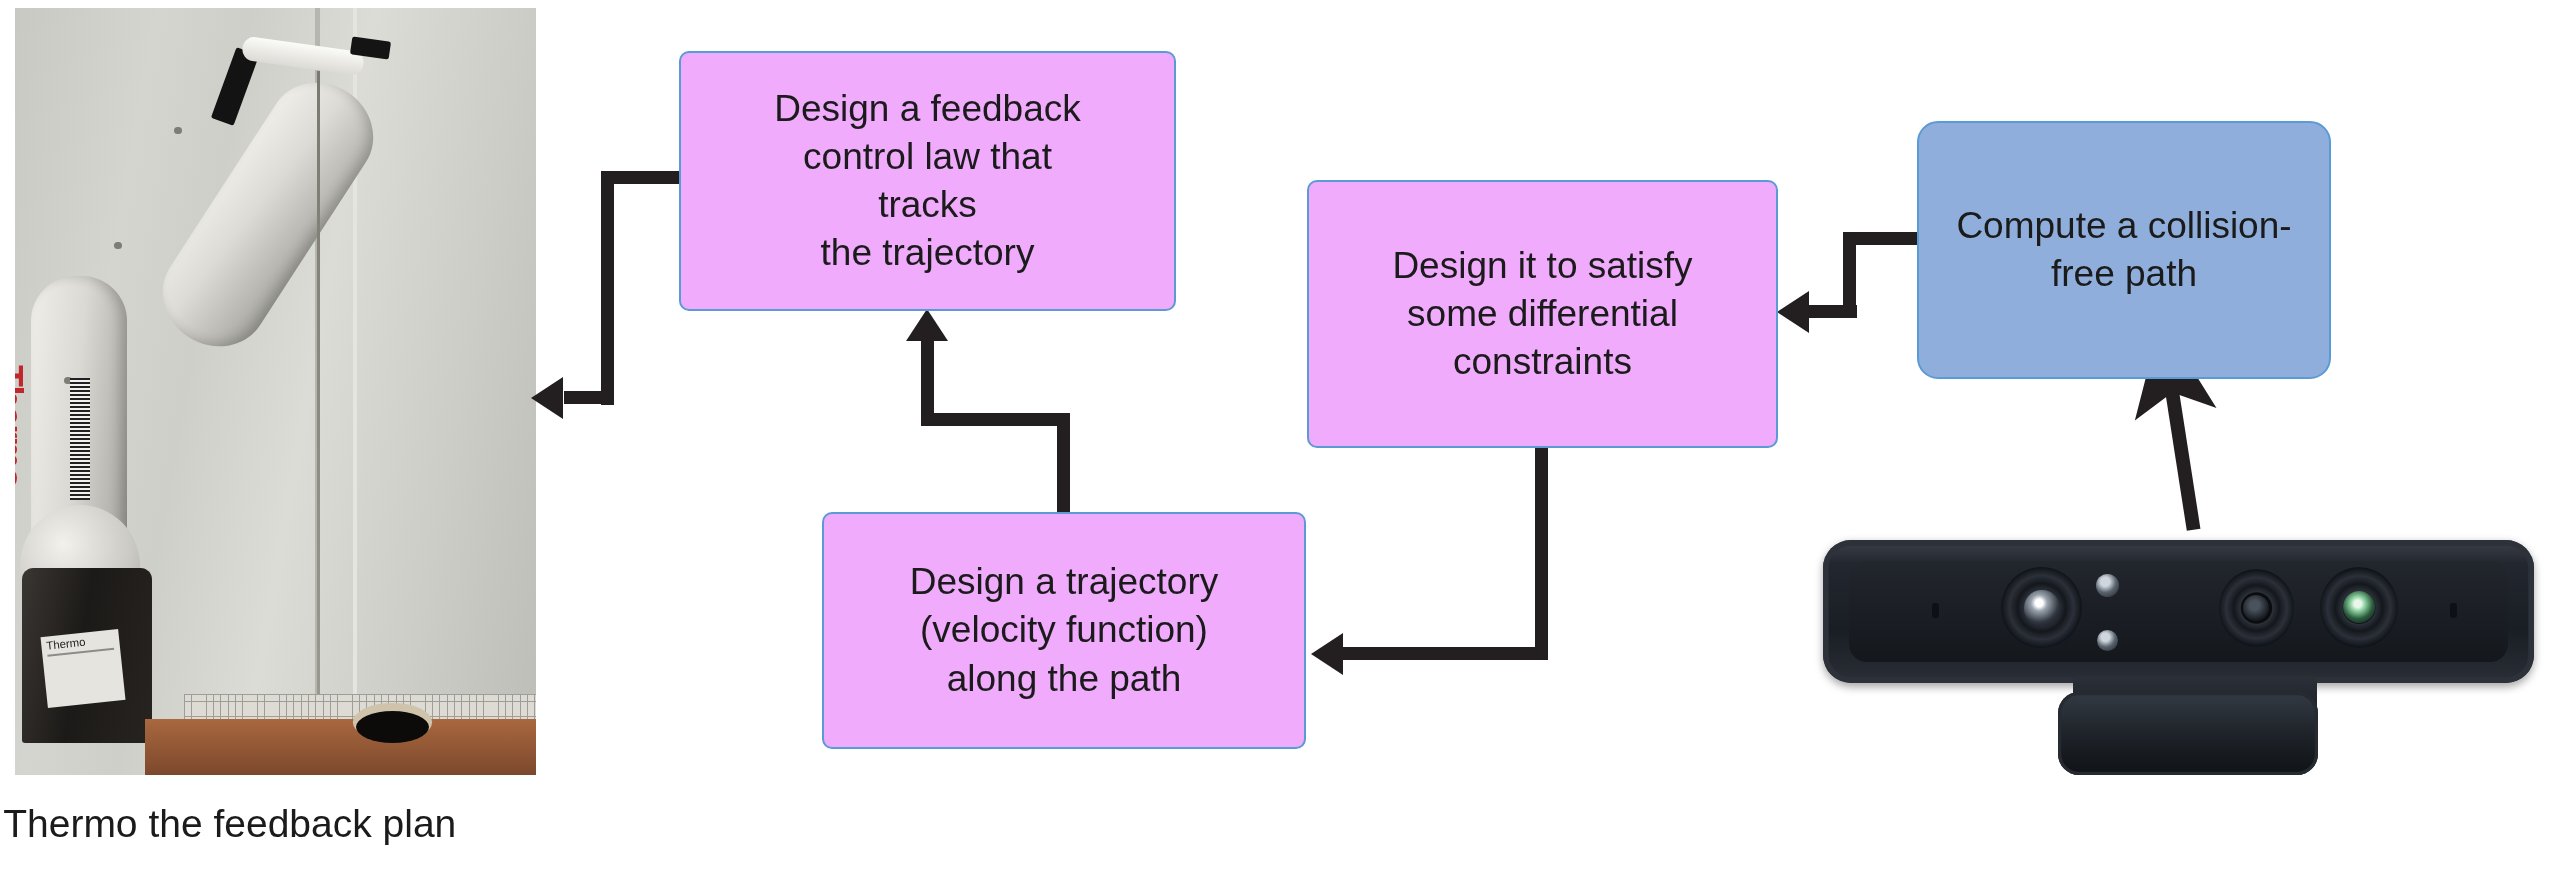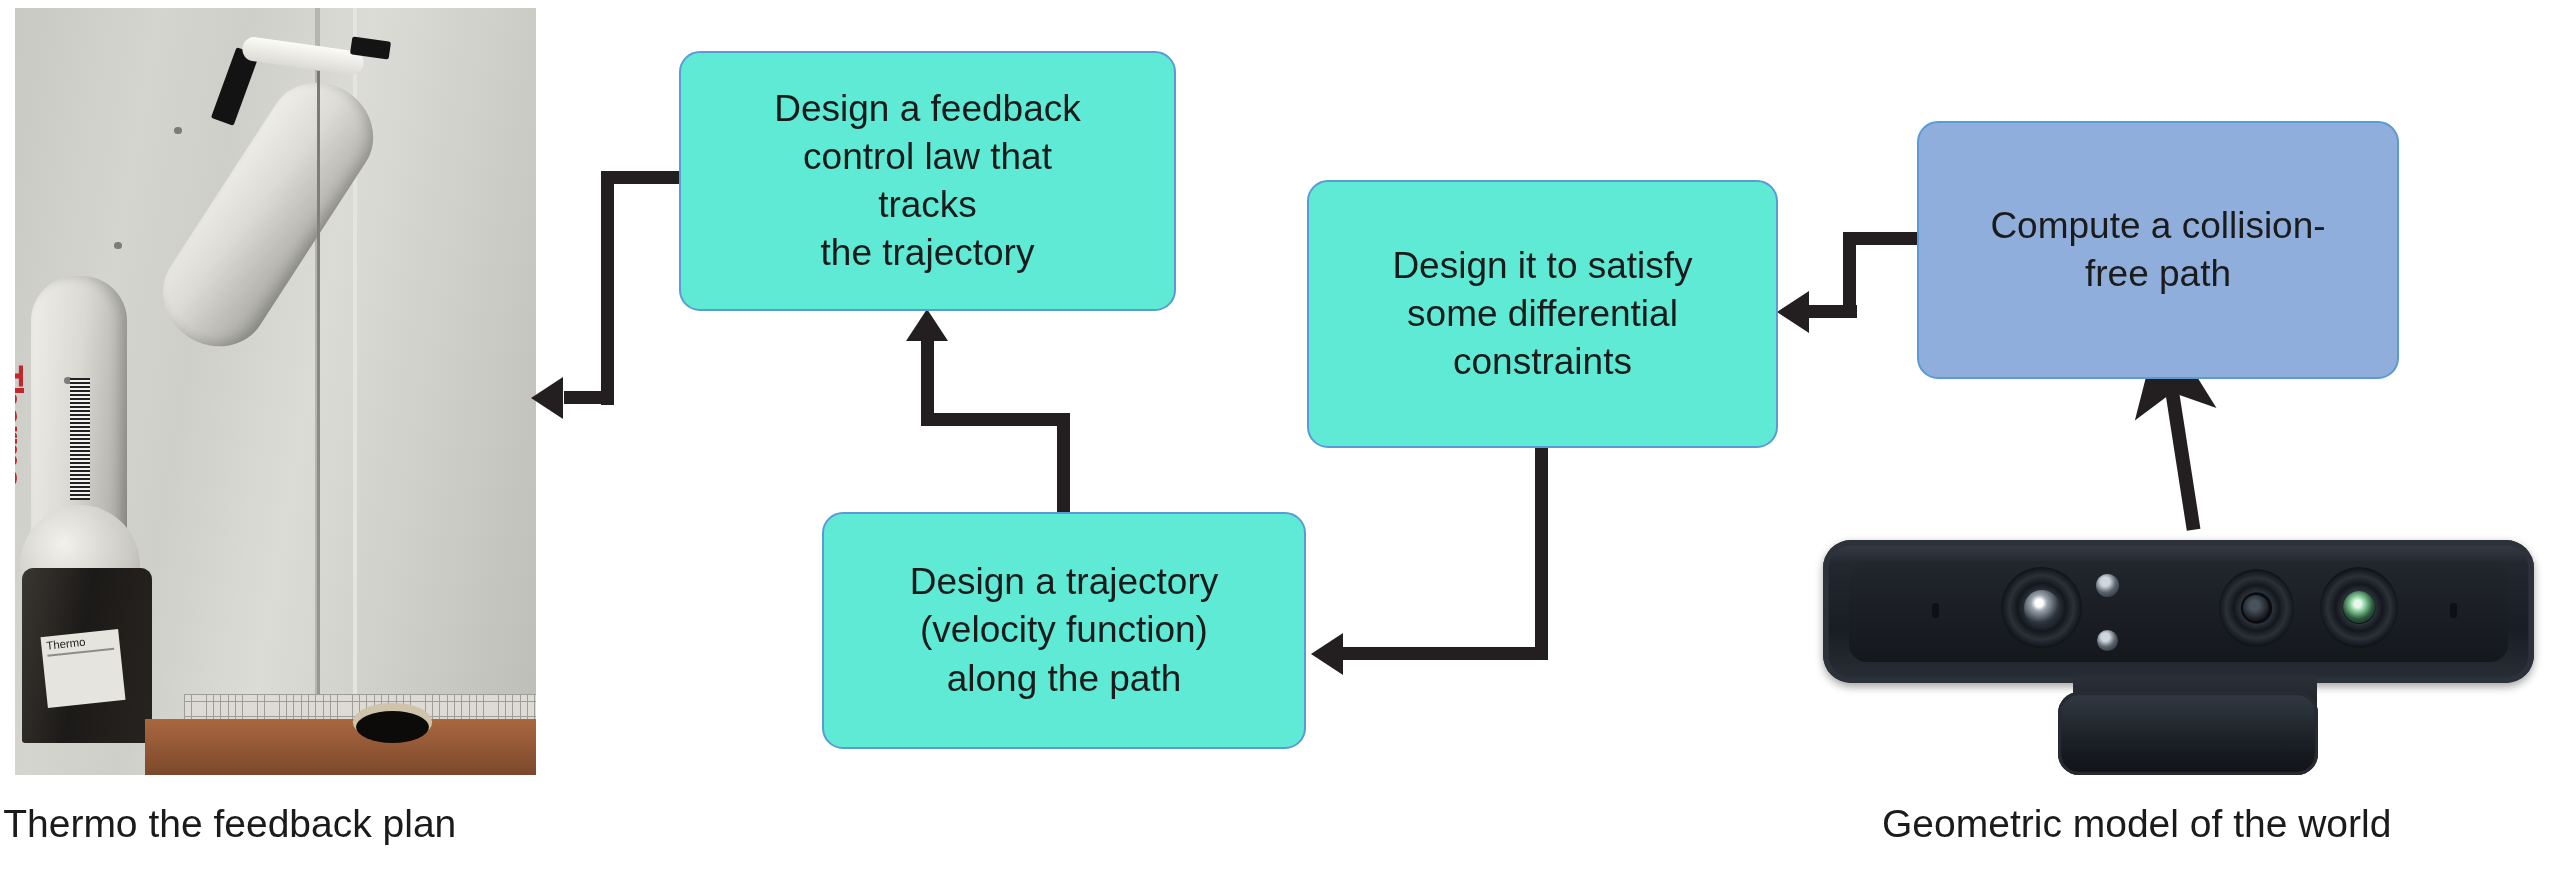--- a/index.html
+++ b/index.html
@@ -12,26 +12,26 @@
 
   
   .node{
     position:absolute;box-sizing:border-box;
     border:2.4px solid #5B9BD5;border-radius:21px;
     display:flex;align-items:center;justify-content:center;
     text-align:center;color:#1b1b1b;
     font-size:37px;line-height:1.30;
     padding:8px 18px;white-space:pre-line;
   }
-  .node.grey{background:#5eead4;}
+  .node.grey{background:#f0abfc;border-radius:10px;}
   .node.blue{background:#8FAEDC;}
 
   #node-feedback-law{left:679px;top:51px;width:497px;height:260px;}
   #node-smooth{left:1307px;top:180px;width:471px;height:268px;}
-  #node-collision-free{left:1917px;top:121px;width:482px;height:258px;}
+  #node-collision-free{left:1917px;top:121px;width:414px;height:258px;}
   #node-trajectory{left:822px;top:512px;width:484px;height:237px;}
 
   
   .caption{
     position:absolute;color:#1b1b1b;font-size:39px;white-space:nowrap;
   }
   #caption-robot{left:3.2px;top:802px;}
   #caption-camera{left:1882px;top:802px;}
 
   
@@ -251,16 +251,15 @@
 
   <div class="node blue" id="node-collision-free">Compute a collision-
 free path</div>
 
   <div class="node grey" id="node-trajectory">Design a trajectory
 (velocity function)
 along the path</div>
 
   <div class="caption" id="caption-robot">Thermo the feedback plan</div>
 
-  <div class="caption" id="caption-camera">Geometric model of the world</div>
 
 </div>
 
 
 </body></html>

